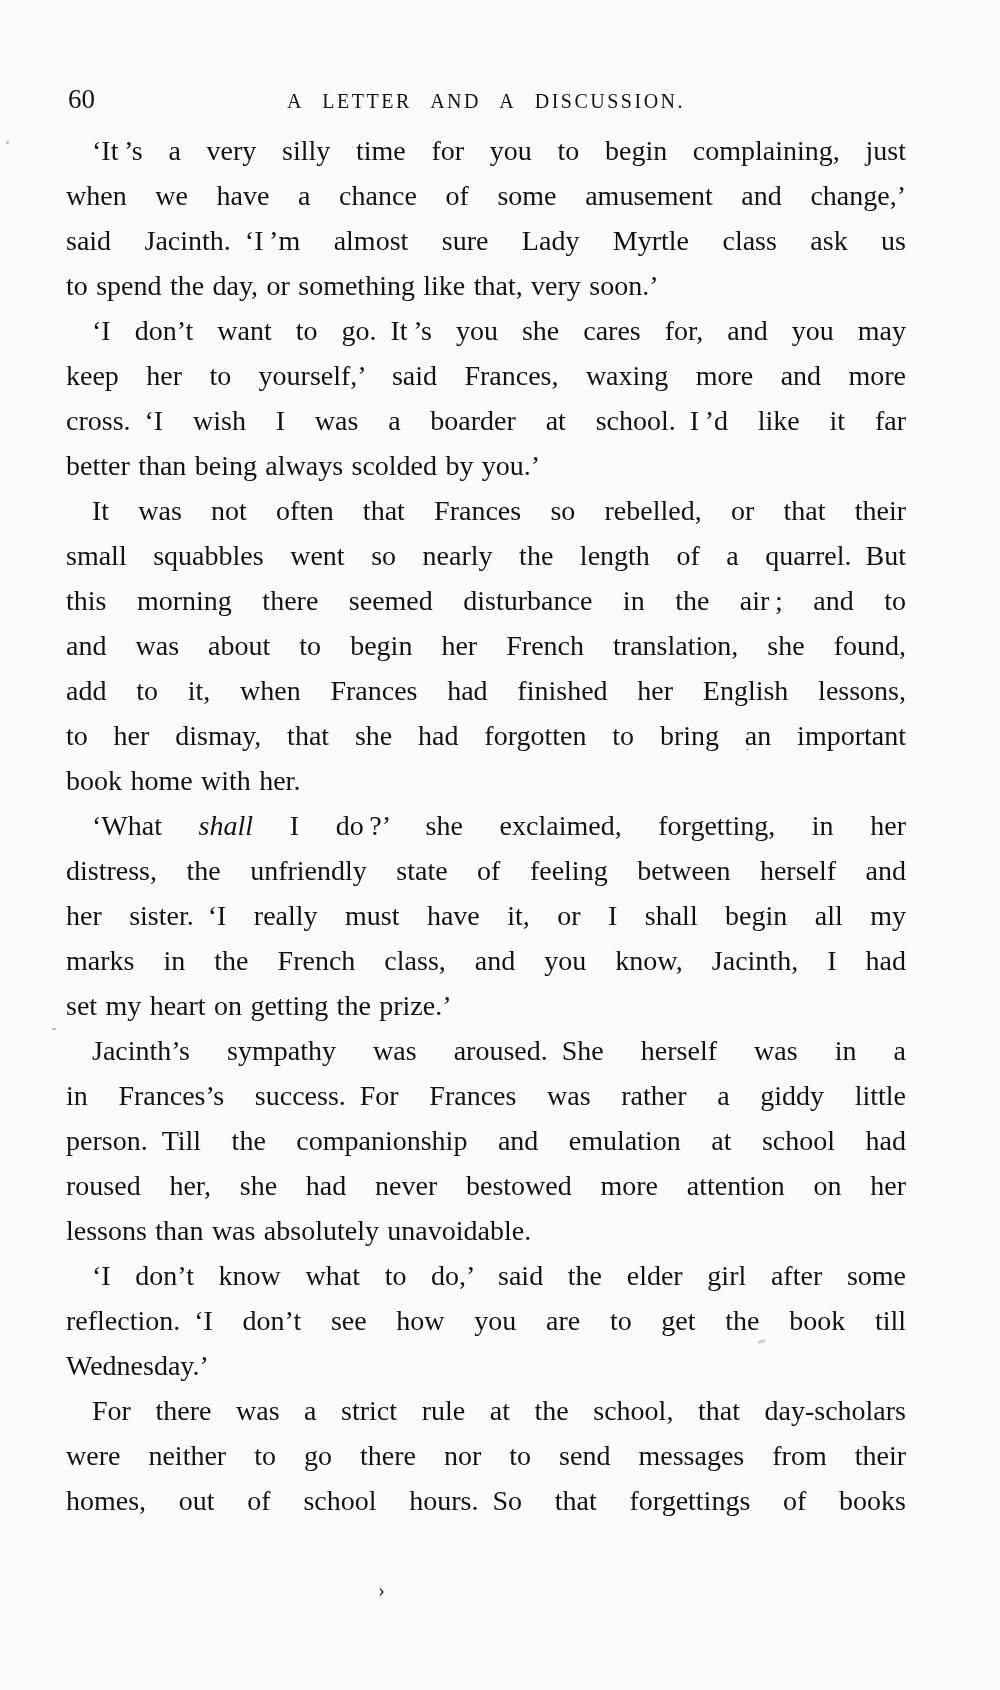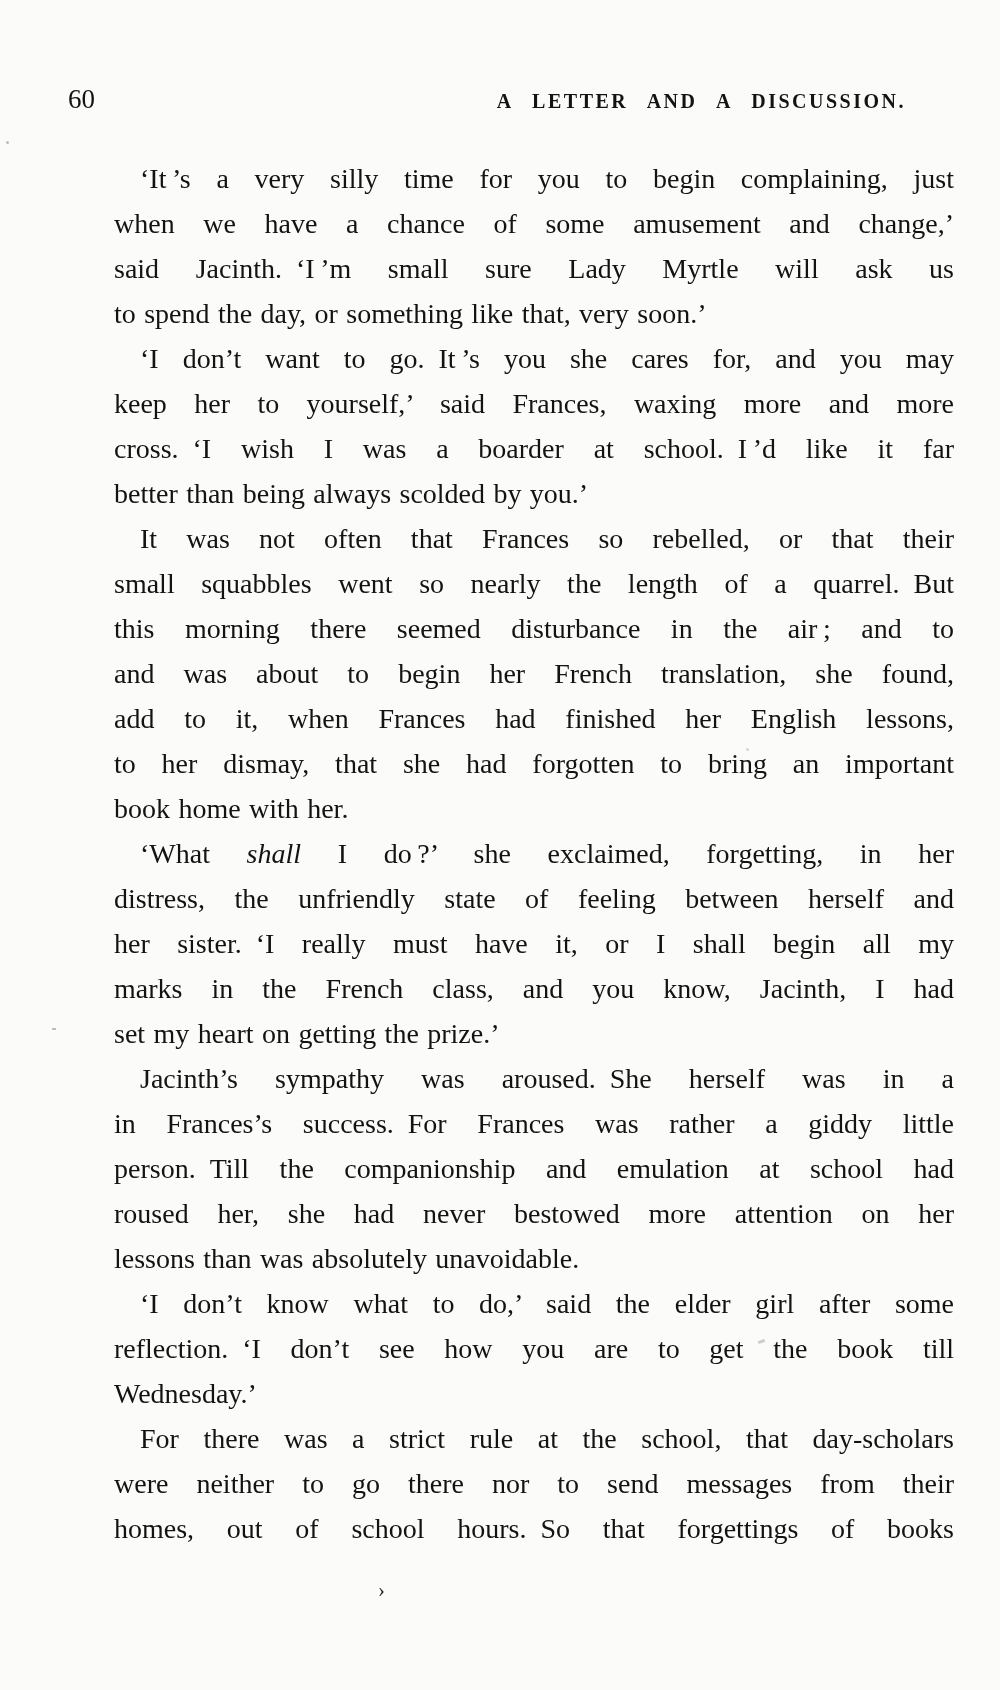--- a/index.html
+++ b/index.html
@@ -28,35 +28,34 @@
     height: 36px;
   }
   .page-number {
     position: absolute;
     left: 2px;
     top: 0;
     font-size: 27px;
     line-height: 30px;
   }
   .running-title {
-    text-align: right;
+    text-align: center;
     font-size: 20px;
-    font-weight: 700;
+    font-weight: 400;
     letter-spacing: 2.5px;
     word-spacing: 12px;
     line-height: 30px;
     padding-top: 2px;
     white-space: nowrap;
   }
   .text-block {
     position: absolute;
-    top: 156px;
+    top: 128px;
     left: 66px;
     width: 840px;
-    margin-left: 48px;
   }
   .para { margin: 0; }
   .line {
     font-size: 28px;
     line-height: 45px;
     word-spacing: 0.05em;
     white-space: normal;
   }
   .line.j {
     text-align: justify;
@@ -85,21 +84,21 @@
 
   <div class="header">
     <div class="page-number">60</div>
     <div class="running-title">A LETTER AND A DISCUSSION.</div>
   </div>
 
   <div class="text-block">
       <div class="para">
         <div class="line j indent">‘It ’s a very silly time for you to begin complaining, just</div>
         <div class="line j">when we have a chance of some amusement and change,’</div>
-        <div class="line j">said Jacinth. ‘I ’m small sure Lady Myrtle will ask us</div>
+        <div class="line j">said Jacinth. ‘I ’m almost sure Lady Myrtle class ask us</div>
         <div class="line">to spend the day, or something like that, very soon.’</div>
       </div>
       <div class="para">
         <div class="line j indent">‘I don’t want to go. It ’s you she cares for, and you may</div>
         <div class="line j">keep her to yourself,’ said Frances, waxing more and more</div>
         <div class="line j">cross. ‘I wish I was a boarder at school. I ’d like it far</div>
         <div class="line">better than being always scolded by you.’</div>
       </div>
       <div class="para">
         <div class="line j indent">It was not often that Frances so rebelled, or that their</div>

